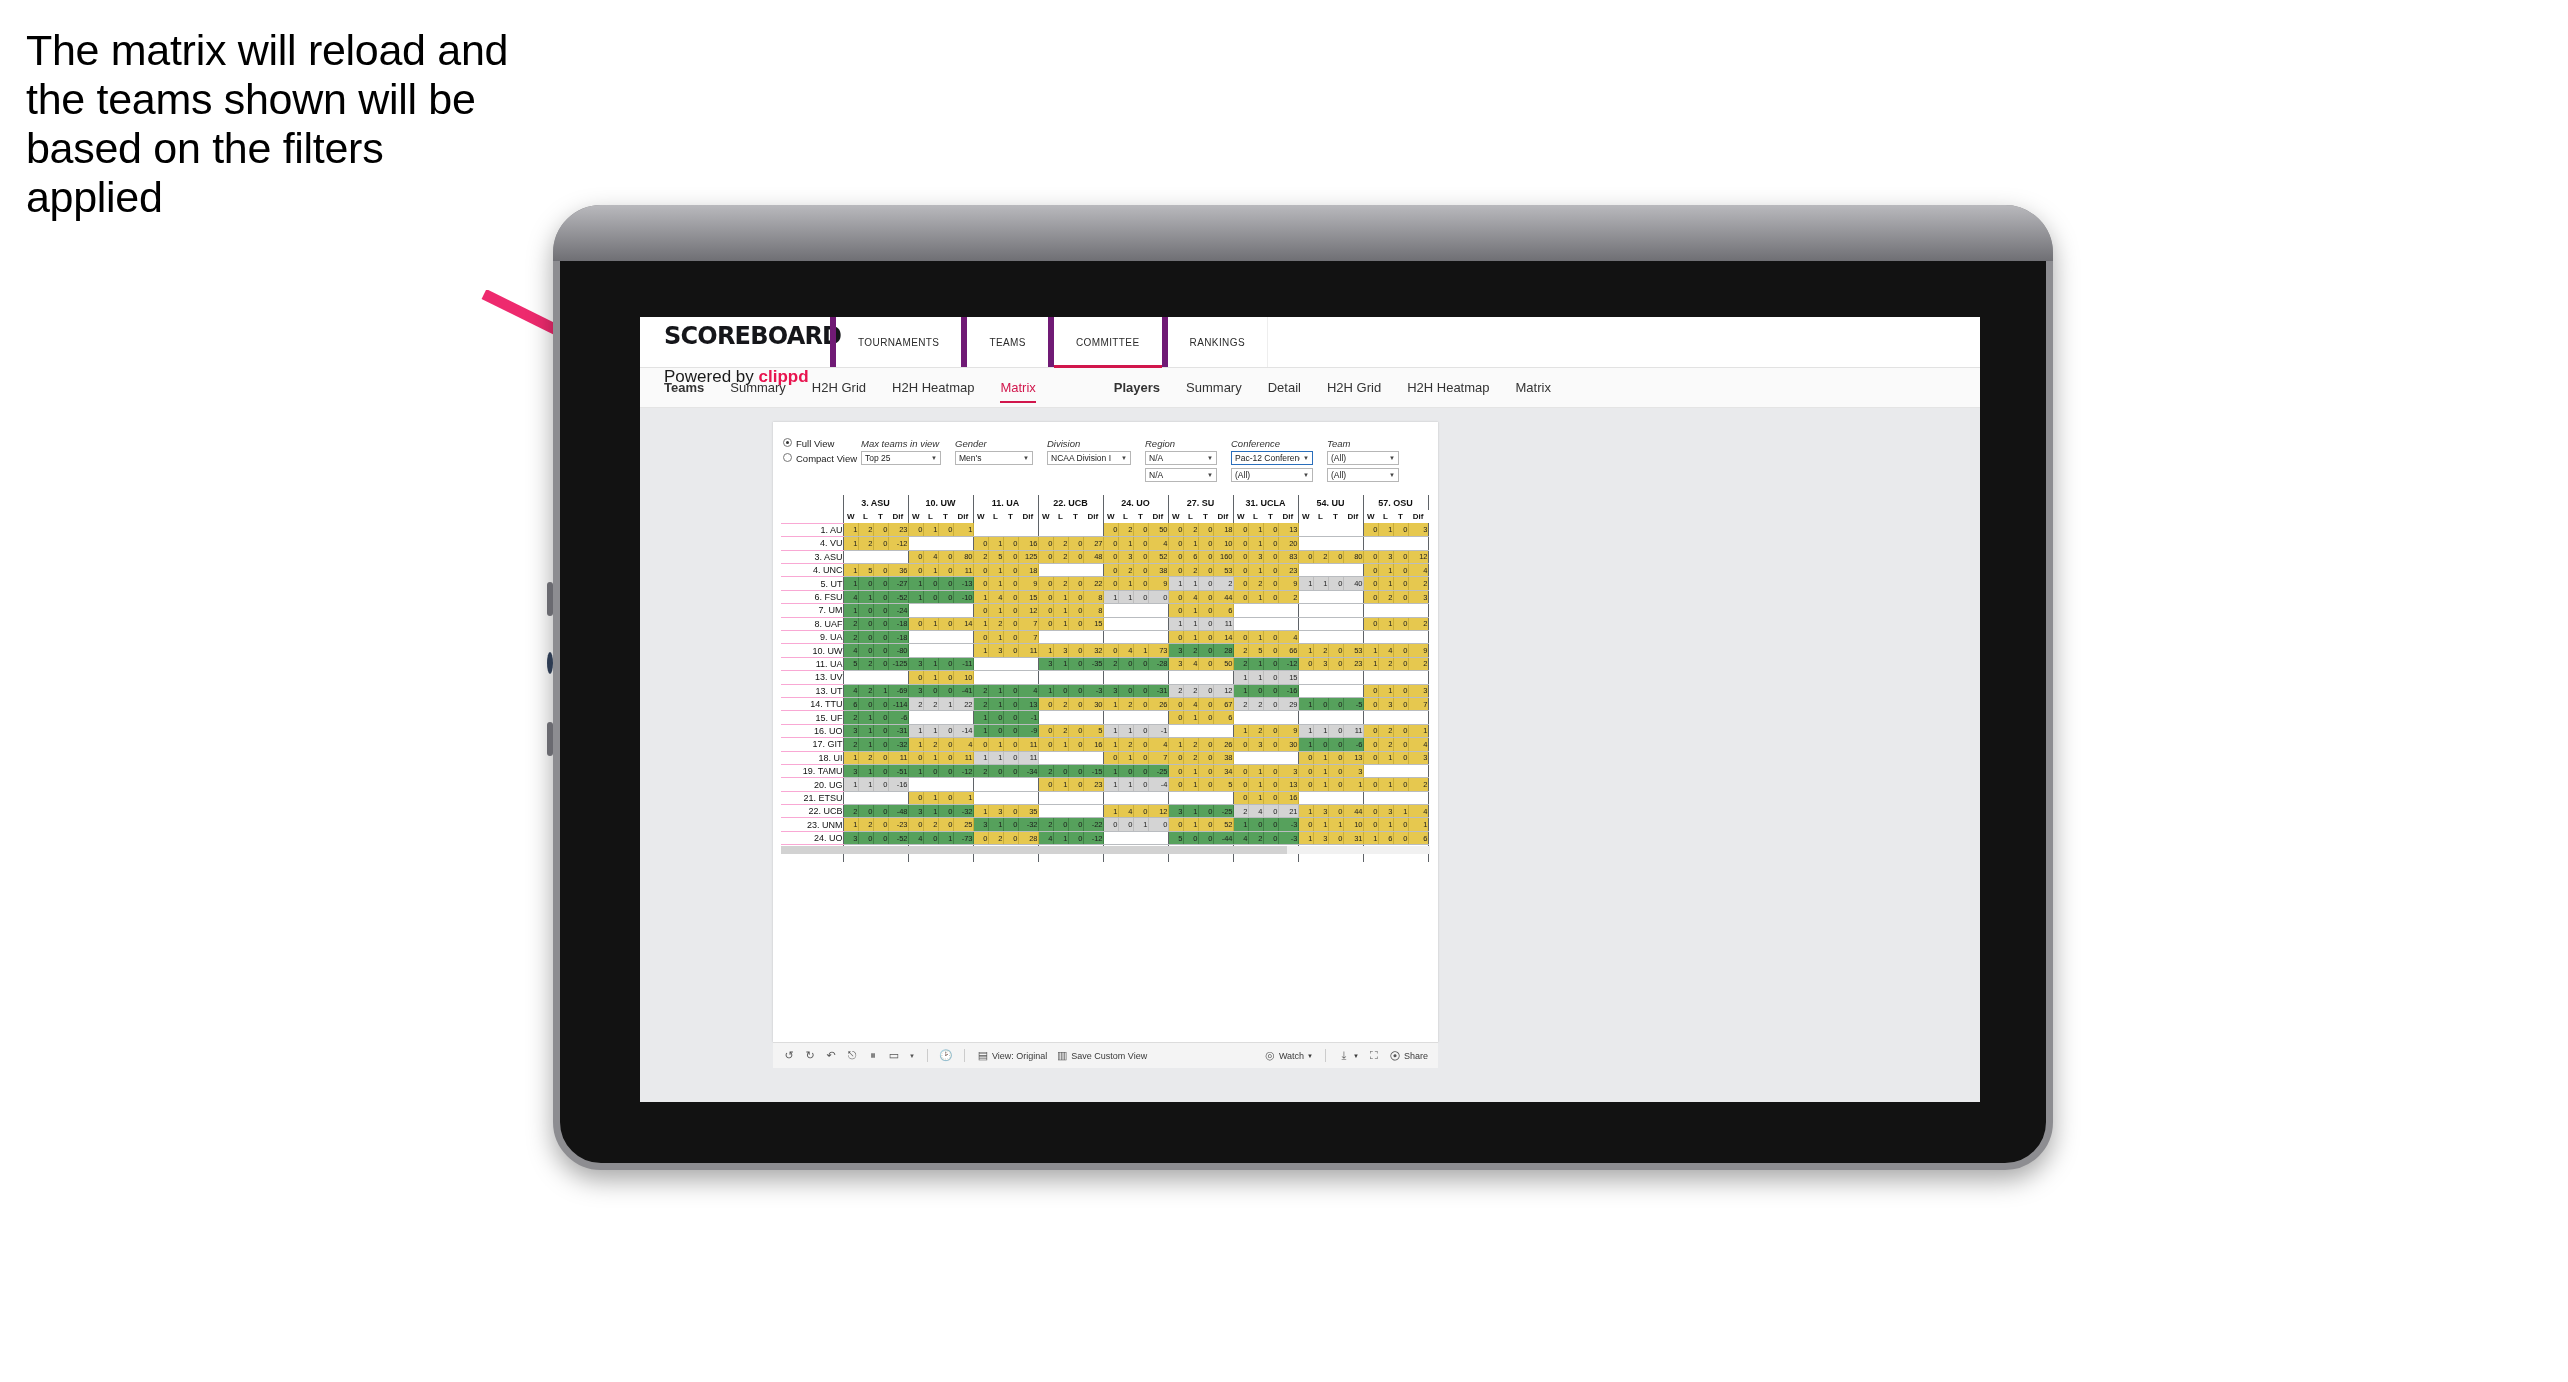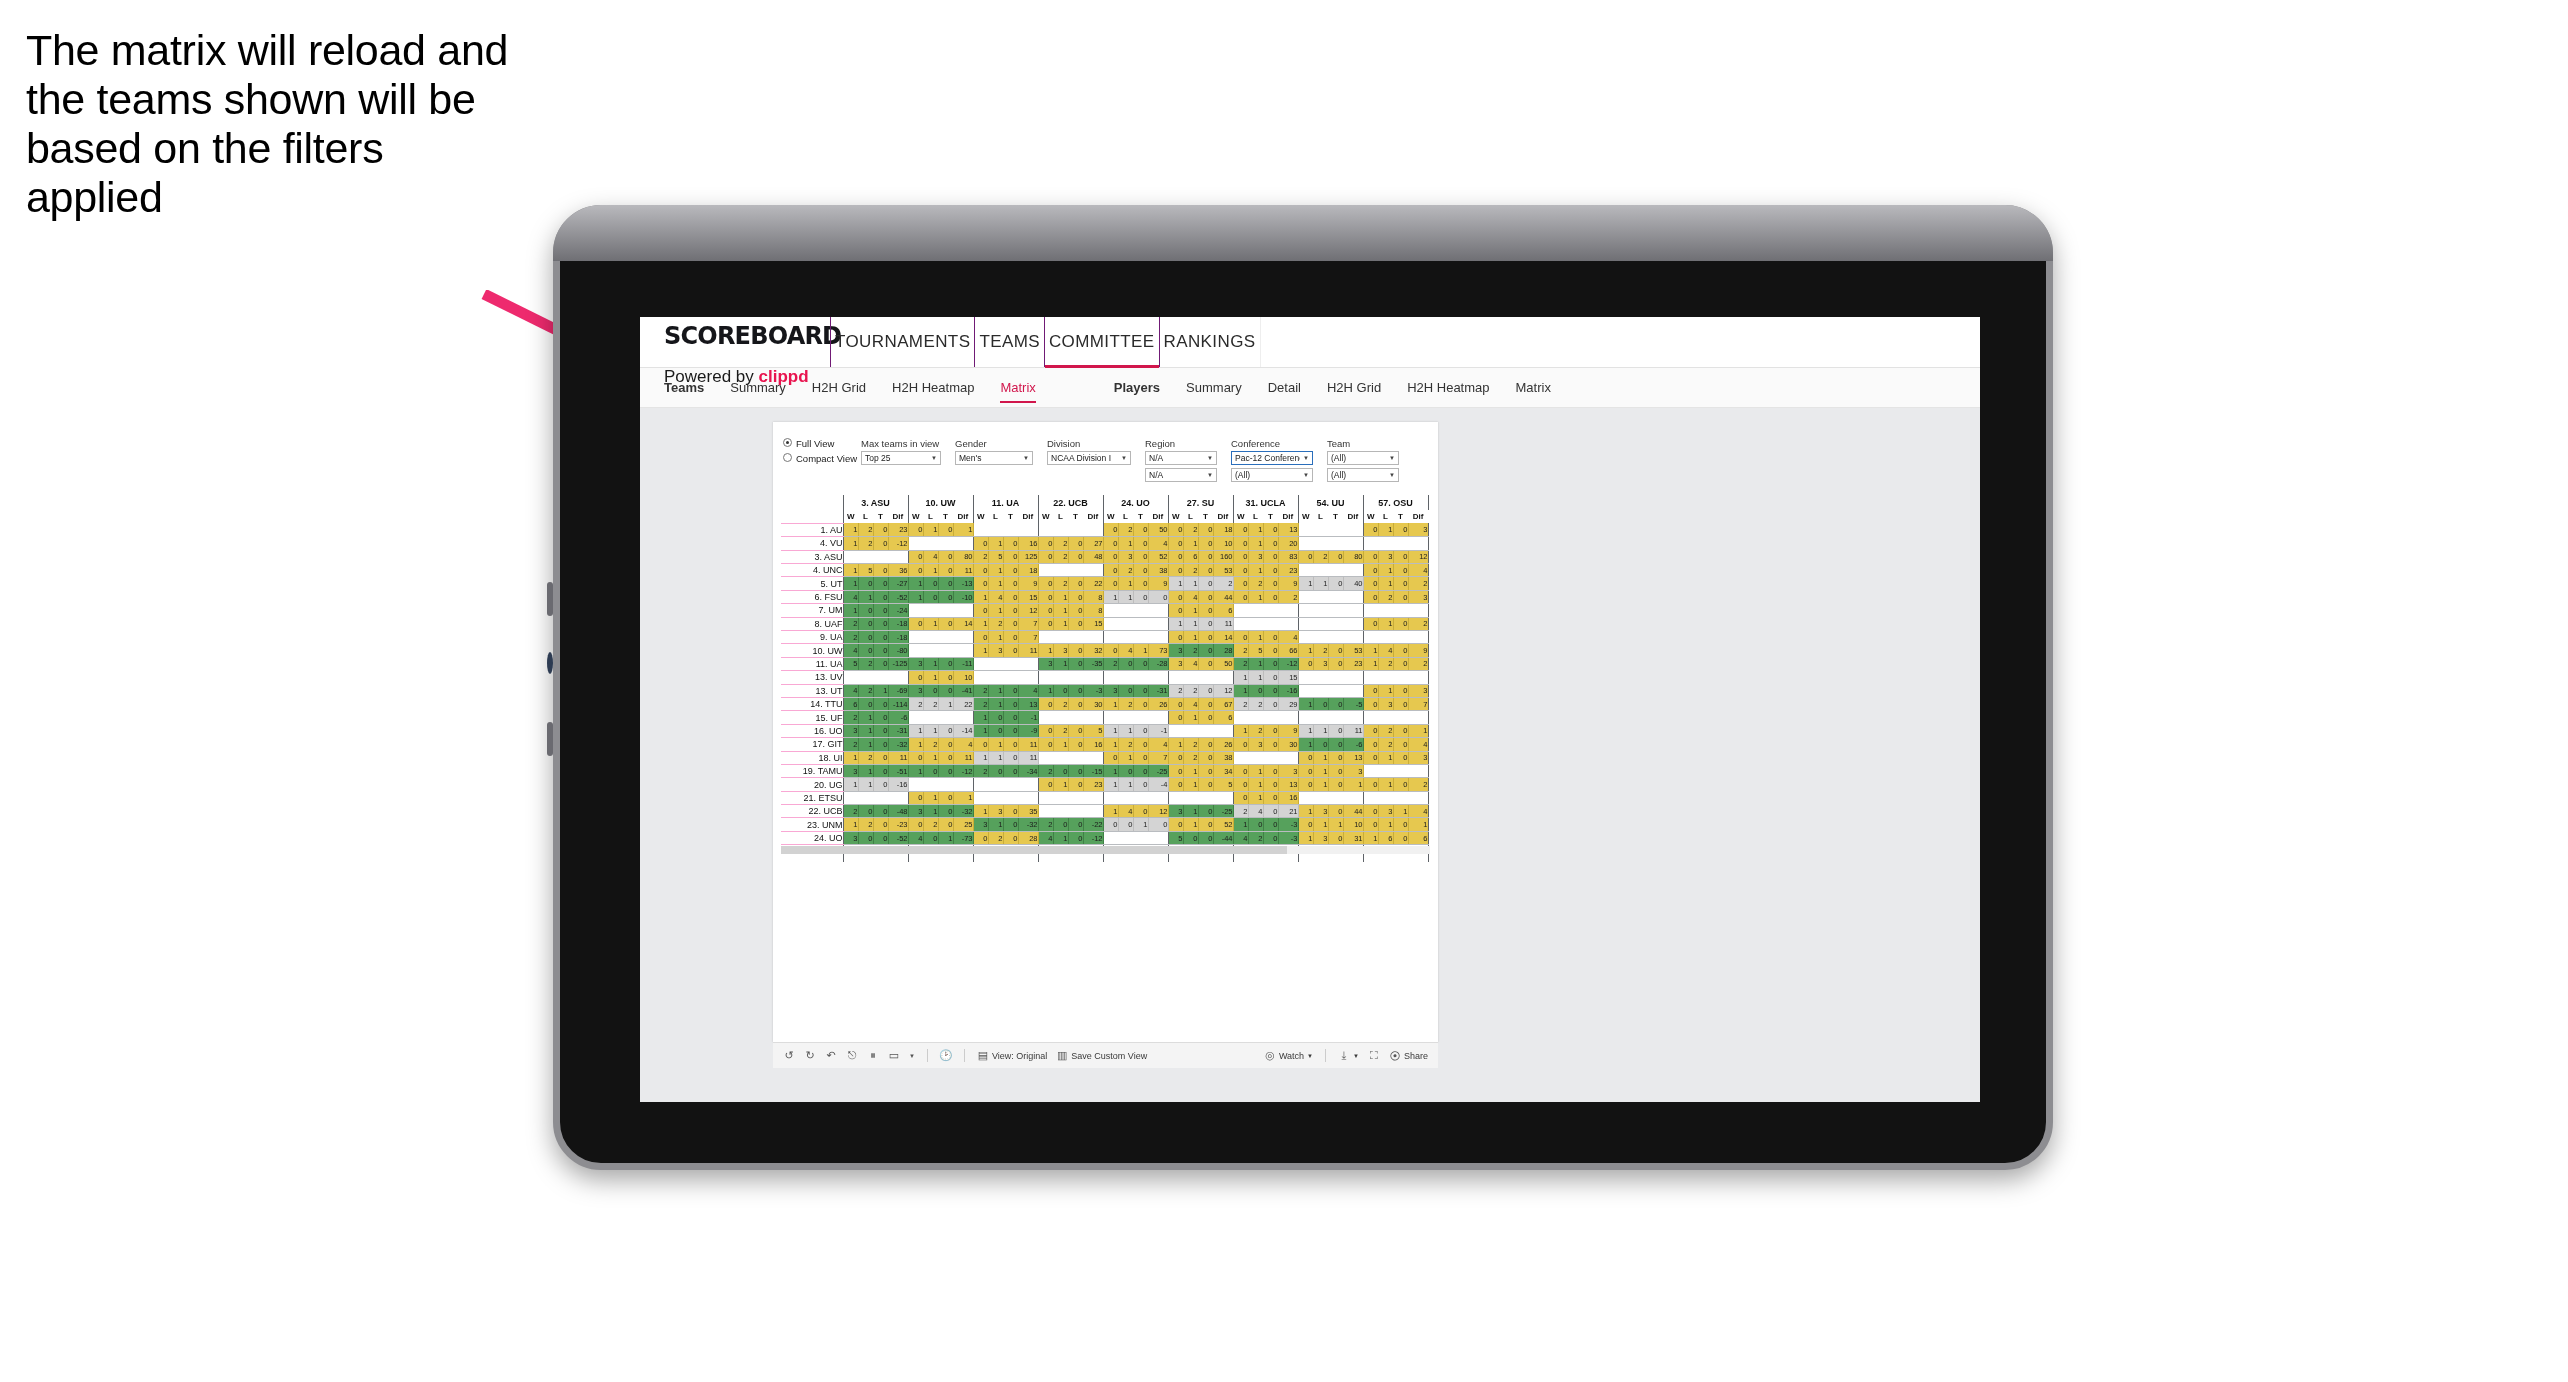--- a/index.html
+++ b/index.html
@@ -49,22 +49,22 @@
   
   #topnav { display:flex; align-items:stretch; height:51px; background:#fff; border-bottom:1px solid #e2e2e2;}
   .brand { width:190px; padding:7px 0 0 24px; }
   .brand .bname{
     font-family:"DejaVu Sans", sans-serif; font-weight:bold; font-size:24px; letter-spacing:-0.8px;
     color:#15161a; line-height:1;
   }
   .brand .bsub{ font-size:17px; color:#1a1a1a; margin-top:19px;}
   .brand .bsub b{ color:#e8134e; font-weight:bold;}
   .navtab{
-    display:flex; align-items:center; padding:0 4px; font-size:17px; letter-spacing:.4px;
-    color:#2b2b2b; border-left:1px solid #701a75; position:relative; white-space:nowrap;
+    display:flex; align-items:center; padding:0 22px; font-size:10px; letter-spacing:.4px;
+    color:#2b2b2b; border-left:6px solid #701a75; position:relative; white-space:nowrap;
   }
   .navtab.active::after{
     content:""; position:absolute; left:0; right:0; bottom:-1px; height:3px; background:#d1164c;
   }
   .navfill{ flex:1; border-left:1px solid #eee; }
 
   
   #subnav{ display:flex; align-items:center; height:40px; background:#fafafa; border-bottom:1px solid #e4e4e4; padding-left:24px; gap:26px;}
   .subitem{ font-size:13px; color:#333; position:relative; padding:10px 0;}
   .subitem.bold{ font-weight:bold; }
@@ -76,21 +76,21 @@
   #canvas{ background:#e9eaec; height:694px; position:relative; padding-top:14px;}
   #sheet{
     position:absolute; left:133px; top:14px; width:665px; height:620px;
     background:#fff; box-shadow:0 0 2px rgba(0,0,0,.18);
     padding:10px 0 0 0;
   }
 
   
   #filters{ display:flex; padding:6px 0 6px 10px; gap:0; }
   .fgroup{ margin-right:14px; }
-  .flabel{ font-size:9.5px; color:#333; margin-bottom:2px; white-space:nowrap;}
+  .flabel{ font-size:9.5px; color:#333; margin-bottom:2px; white-space:nowrap;font-style:italic;}
   .fsel{
     height:14px; border:1px solid #b6b6b6; background:#fff; font-size:8.5px; color:#222;
     display:flex; align-items:center; padding:0 3px; position:relative; margin-bottom:3px;
   }
   .fsel .cap{ flex:1; white-space:nowrap; overflow:hidden;}
   .fsel .car{ font-size:6px; color:#444; margin-left:3px;}
   .fsel.hl{ border:1.5px solid #2a6ebb; }
   .radio-wrap{ width:78px; }
   .radio-row{ display:flex; align-items:flex-start; gap:4px; font-size:9.5px; color:#222; margin-bottom:4px;}
   .rdot{ width:9px; height:9px; border:1px solid #777; border-radius:50%; background:#fff; position:relative;}

